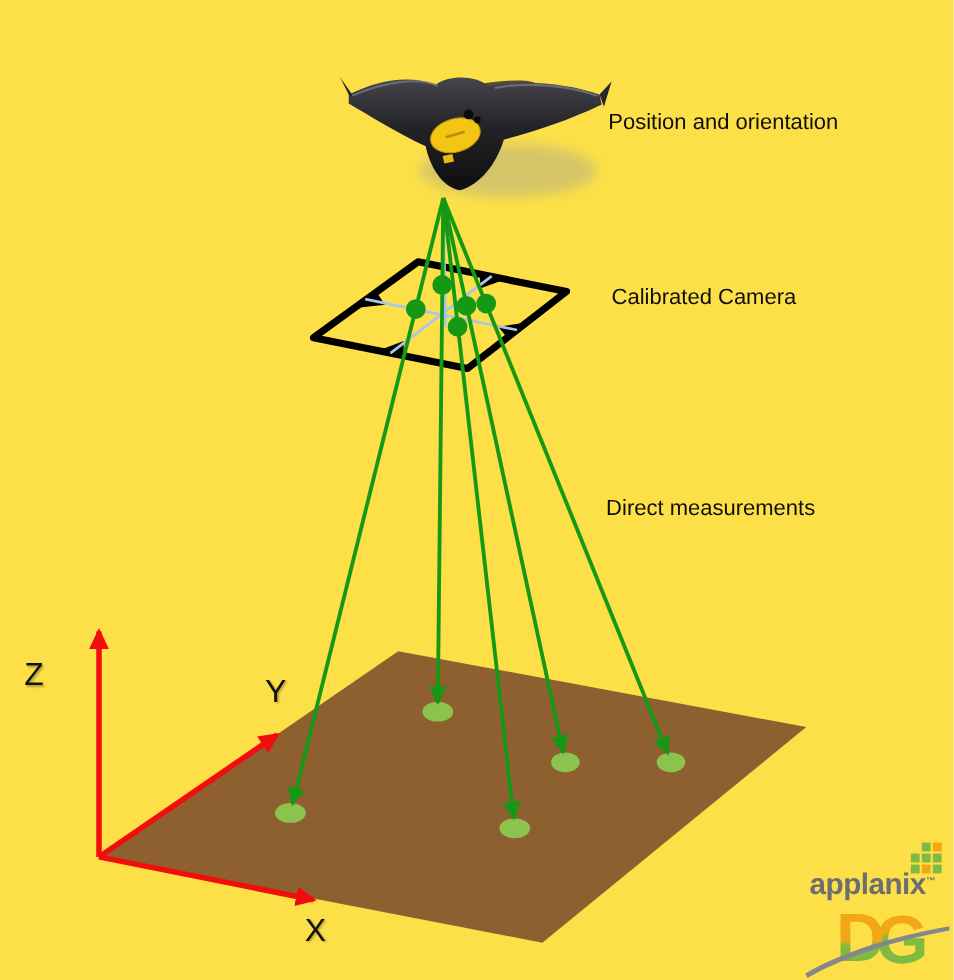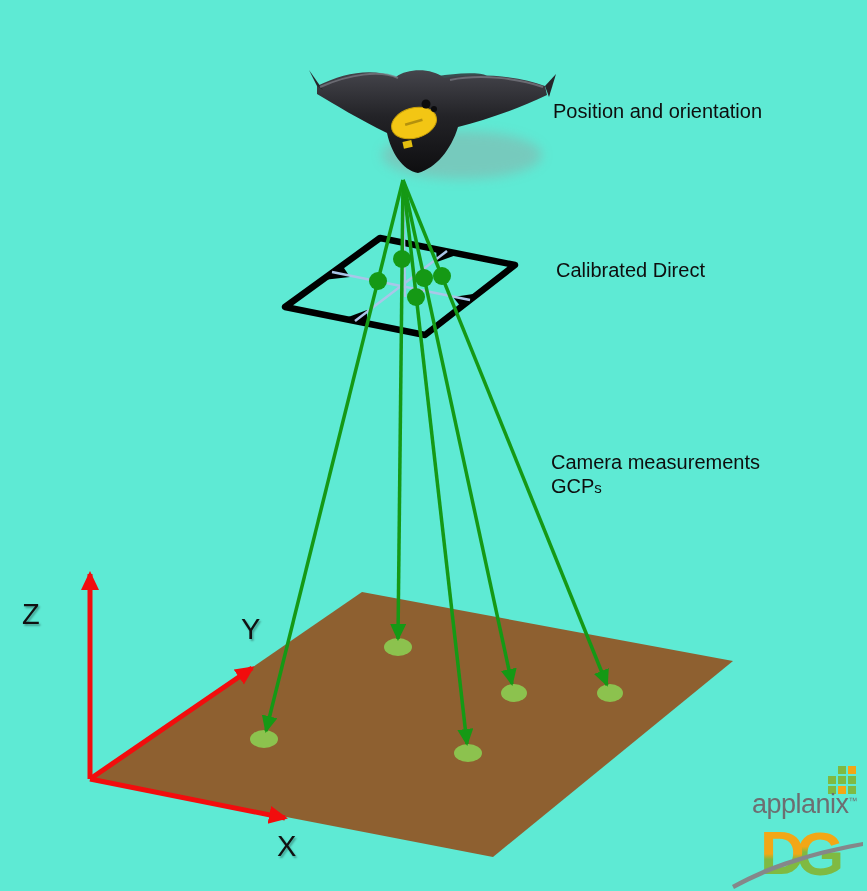--- a/index.html
+++ b/index.html
@@ -1,36 +1,36 @@
 <!DOCTYPE html>
 <html><head>
 <meta charset="utf-8">
 <style>
   html,body{margin:0;padding:0;background:#ffffff;}
   .stage{
-    position:relative;width:867px;height:891px;background:#5eead4;overflow:hidden;
+    position:relative;width:867px;height:891px;background:#fde047;overflow:hidden;
     font-family:"Liberation Sans",sans-serif;
   }
   .stage svg{position:absolute;left:0;top:0;}
   .caption{
     position:absolute;color:#0e0e0e;font-size:20px;line-height:24px;
     font-family:"Liberation Sans",sans-serif;white-space:nowrap;
   }
   .caption .line{display:block;}
   .small-s{font-size:15px;}
   .axis-label{
     position:absolute;color:#111;font-size:29px;line-height:29px;
     text-shadow:1.5px 1.5px 2px rgba(0,0,0,0.30);
     font-family:"Liberation Sans",sans-serif;
   }
   
   .applanix{position:absolute;left:736px;top:766px;width:126px;height:50px;}
   .applanix .word{
-    position:absolute;left:0;top:22px;font-size:27px;font-weight:normal;
-    letter-spacing:-0.5px;color:#6d6e71;line-height:27px;margin-left:16px;
+    position:absolute;left:0;top:22px;font-size:27px;font-weight:bold;
+    letter-spacing:-0.5px;color:#6d6e71;line-height:27px;
   }
   .applanix .tm{font-size:9px;vertical-align:9px;letter-spacing:0;}
   .sqgrid{position:absolute;left:92px;top:0px;width:30px;height:30px;}
   .sq{position:absolute;width:8px;height:8px;}
   .sq.green{background:#7fba42;}
   .sq.orange{background:#f2a716;}
   .c1{left:0px;} .c2{left:10px;} .c3{left:20px;}
   .r0{top:0px;} .r1{top:10px;} .r2{top:20px;}
 </style>
 </head>
@@ -132,26 +132,25 @@
       <circle cx="442" cy="276" r="9"></circle>
       <circle cx="416" cy="297" r="9"></circle>
     </g>
   </svg>
 
   <div class="caption" style="left:553px;top:99px;">
     <span class="line">Position and orientation</span>
   </div>
 
   <div class="caption" style="left:556px;top:258px;">
-    <span class="line">Calibrated Direct</span>
+    <span class="line">Calibrated Camera</span>
   </div>
 
   <div class="caption" style="left:551px;top:450px;">
-    <span class="line">Camera measurements</span>
-    <span class="line"><span>GCP</span><span class="small-s">s</span></span>
+    <span class="line">Direct measurements</span>
   </div>
 
   <div class="axis-label" style="left:22px;top:600px;">Z</div>
   <div class="axis-label" style="left:241px;top:615px;">Y</div>
   <div class="axis-label" style="left:277px;top:832px;">X</div>
 
   <div class="applanix">
     <div class="sqgrid">
       <div class="sq green  c2 r0"></div>
       <div class="sq orange c3 r0"></div>

